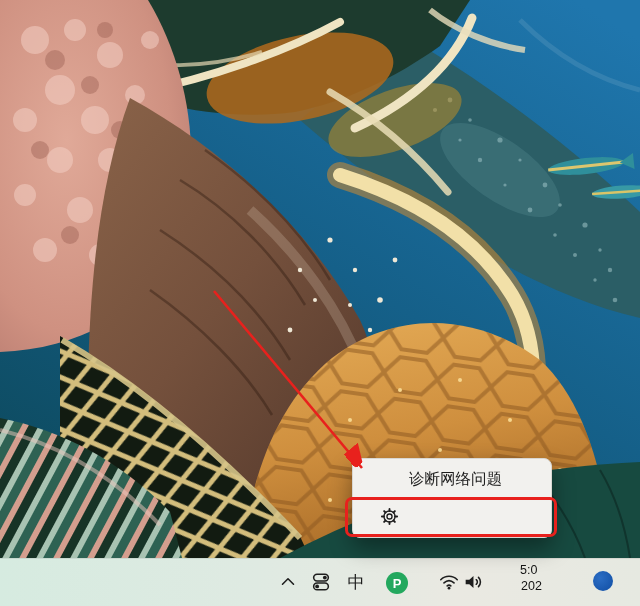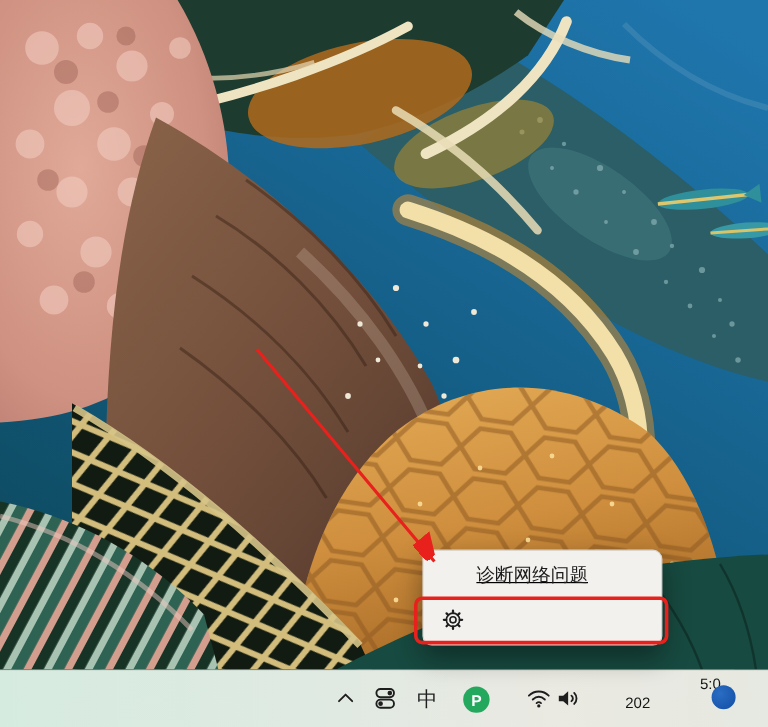--- a/index.html
+++ b/index.html
@@ -17,21 +17,21 @@
     font-family:"Liberation Sans","DejaVu Sans",sans-serif;
     -webkit-font-smoothing:antialiased;
   }
   .wallpaper{position:absolute;left:0;top:0;width:640px;height:558px;z-index:0;}
   .wallpaper svg{display:block;}
 
   
   .context-menu{
     position:absolute;left:352px;top:458px;width:200px;height:80px;z-index:10;
     background:var(--menu-bg);border:1px solid #d9d7d2;border-radius:8px;
-    box-shadow:0 10px 22px rgba(0,0,0,.38);box-sizing:border-box;padding:2px 0;text-decoration:underline;
+    box-shadow:0 10px 22px rgba(0,0,0,.38);box-sizing:border-box;padding:2px 12px;
   }
   .menu-item{height:37px;display:flex;align-items:center;padding:0 12px 0 14px;cursor:default;}
   .menu-icon{width:20px;height:20px;margin-right:10px;flex:0 0 20px;display:flex;align-items:center;justify-content:center;}
   .menu-label{font-size:15.5px;color:var(--menu-text);white-space:nowrap;}
 
   
   .arrow-overlay{position:absolute;left:0;top:0;z-index:20;pointer-events:none;}
   .red-box{
     position:absolute;left:345px;top:497px;width:212px;height:40px;z-index:21;
     border:3px solid var(--accent-red);border-radius:7px;box-sizing:border-box;pointer-events:none;
@@ -47,21 +47,21 @@
     position:absolute;top:12px;width:24px;height:24px;border:none;background:transparent;
     padding:0;display:flex;align-items:center;justify-content:center;border-radius:4px;
   }
   .ime{font-size:17px;font-weight:500;color:var(--icon-color);line-height:24px;text-align:center;}
   .green-dot{
     position:absolute;top:13px;width:22px;height:22px;border-radius:50%;
     background:var(--green-badge);color:#fff;font-size:13px;font-weight:700;
     display:flex;align-items:center;justify-content:center;border:none;padding:0;
   }
   .clock-time,.clock-date{position:absolute;font-size:12.5px;color:#141414;line-height:14px;}
-  .clock-time{left:572px;top:4px;width:40px;text-align:center;}
+  .clock-time{left:520px;top:4px;width:40px;text-align:left;}
   .clock-date{left:521px;top:20px;}
 
   
   .watermark{position:absolute;left:0;top:0;width:640px;height:606px;z-index:30;pointer-events:none;}
   .wm-avatar{position:absolute;left:593px;top:571px;width:20px;height:20px;border-radius:50%;
     background:radial-gradient(circle at 35% 35%, #2b6dc4, var(--wm-blue) 70%);}
   .wm-text{
     position:absolute;left:466px;top:566px;font-size:19px;font-weight:600;letter-spacing:.5px;
     color:var(--wm-text);white-space:nowrap;
     text-shadow:1px 1px 0 #fff,-1px -1px 0 #fff,1px -1px 0 #fff,-1px 1px 0 #fff,0 0 4px #fff;

